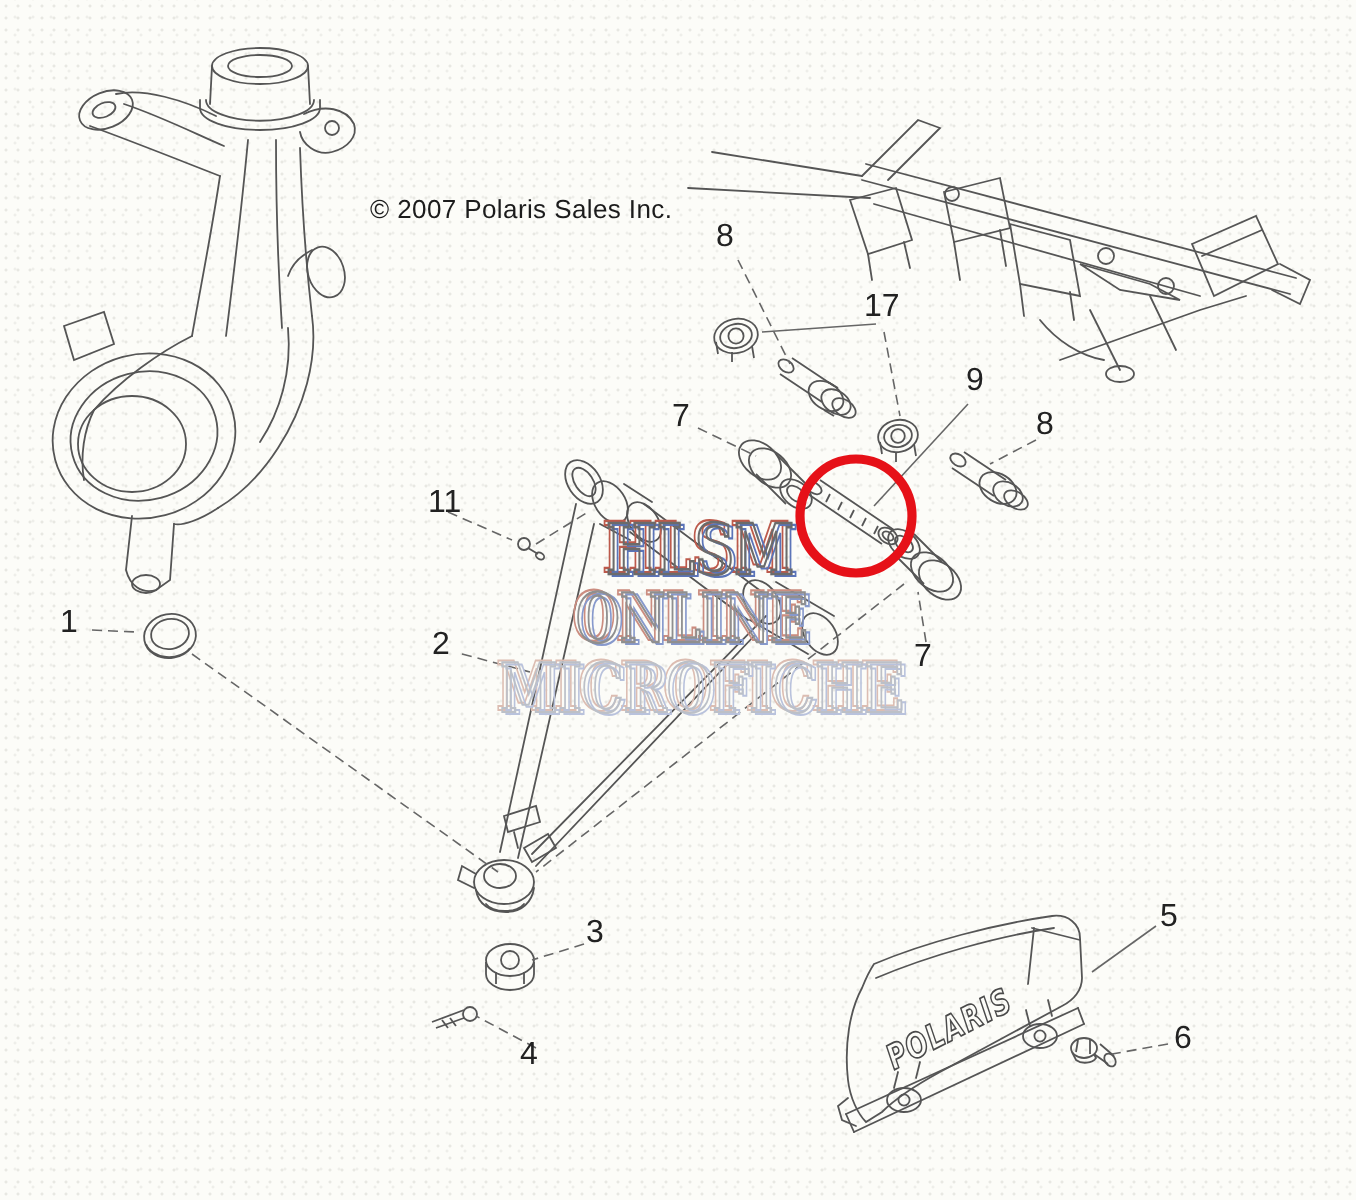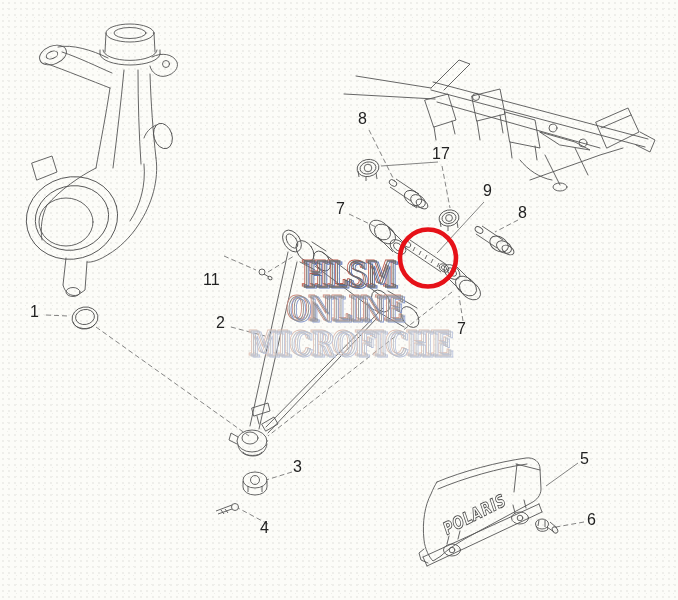--- a/index.html
+++ b/index.html
@@ -252,28 +252,29 @@
       <text class="wm-text" x="286" y="320" font-size="34" textLength="116" lengthAdjust="spacingAndGlyphs" stroke="#cb8d80" stroke-width="1.1">ONLINE</text>
       <text class="wm-text" x="290" y="322" font-size="34" textLength="116" lengthAdjust="spacingAndGlyphs" stroke="#8799cc" stroke-width="1.1">ONLINE</text>
       <text class="wm-text" x="288" y="321" font-size="34" textLength="116" lengthAdjust="spacingAndGlyphs" stroke="#8f8f8f" stroke-width="1.2">ONLINE</text>
 
       <text class="wm-text" x="248" y="355" font-size="34" textLength="202" lengthAdjust="spacingAndGlyphs" stroke="#dcbdb2" stroke-width="1.0">MICROFICHE</text>
       <text class="wm-text" x="252" y="357" font-size="34" textLength="202" lengthAdjust="spacingAndGlyphs" stroke="#b9c2dc" stroke-width="1.0">MICROFICHE</text>
       <text class="wm-text" x="250" y="356" font-size="34" textLength="202" lengthAdjust="spacingAndGlyphs" stroke="#bcc0c8" stroke-width="1.1">MICROFICHE</text>
     </g>
   </svg>
 
+  <div class="copyright">© 2007 Polaris Sales Inc.</div>
 
   <div class="callout" style="left:30px;top:304px;">1</div>
   <div class="callout" style="left:216px;top:315px;">2</div>
   <div class="callout" style="left:293px;top:459px;">3</div>
   <div class="callout" style="left:260px;top:520px;">4</div>
   <div class="callout" style="left:580px;top:451px;">5</div>
   <div class="callout" style="left:587px;top:512px;">6</div>
   <div class="callout" style="left:336px;top:201px;">7</div>
   <div class="callout" style="left:457px;top:321px;">7</div>
   <div class="callout" style="left:358px;top:111px;">8</div>
   <div class="callout" style="left:518px;top:205px;">8</div>
   <div class="callout" style="left:483px;top:183px;">9</div>
   <div class="callout" style="left:432px;top:146px;">17</div>
-  <div class="callout" style="left:203px;top:244px;margin-top:28px;">11</div>
+  <div class="callout" style="left:214px;top:244px;">11</div>
 
 </div>
 
 </body></html>

